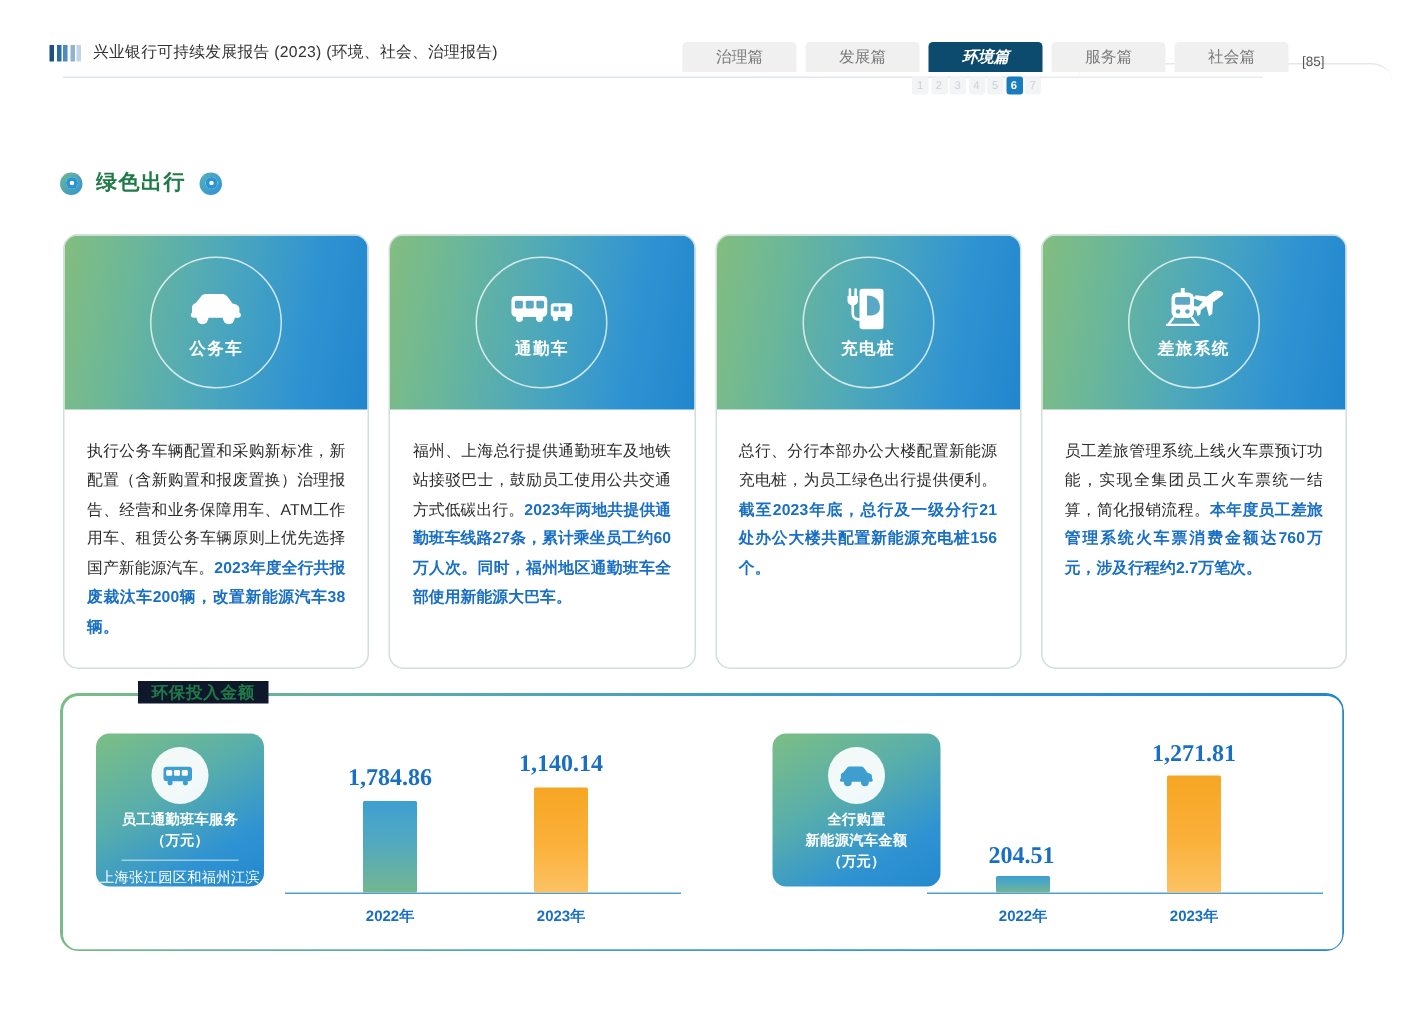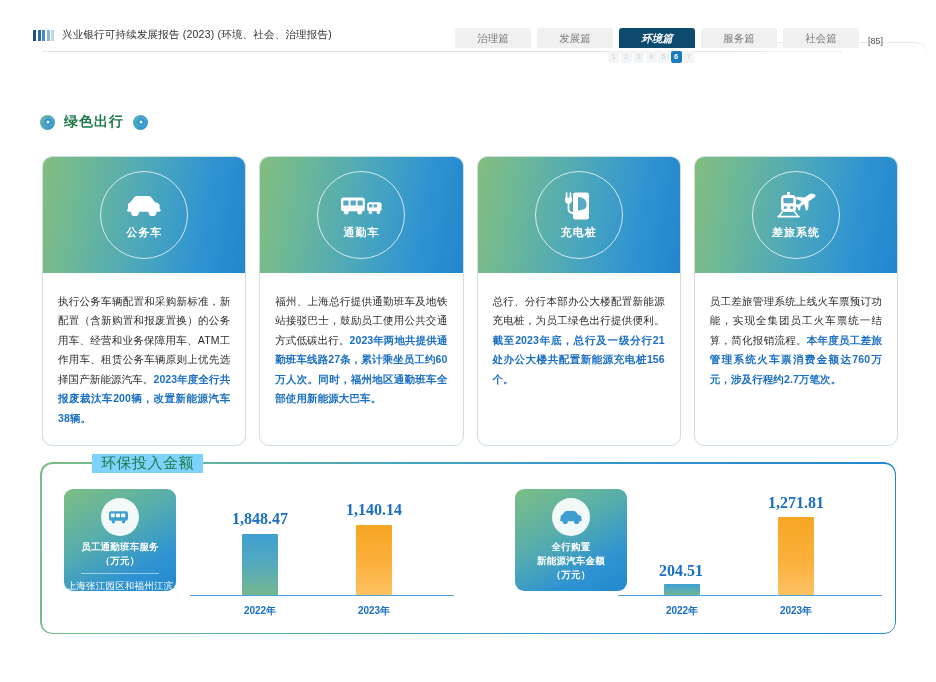--- a/index.html
+++ b/index.html
@@ -69,22 +69,22 @@
   .card-body { flex: 1; padding: 19px 15px 10px 15px; }
   .card-body p { font-size: 10.5px; line-height: 1.85; color: #2b2b2b; text-align: justify; letter-spacing: .1px; }
   .card-body p .hl { color: #1a6fc4; font-weight: bold; }
 
   
   .panel { position: absolute; left: 40px; top: 462px; width: 856px; height: 172px; }
   .panel-frame { position: absolute; inset: 0; border-radius: 12px; padding: 1.5px;
                  background: linear-gradient(100deg,#7cbd86 0%,#4fa8b4 35%,#2f93d2 70%,#1f86cd 100%);
                  -webkit-mask: linear-gradient(#000 0 0) content-box, linear-gradient(#000 0 0);
                  -webkit-mask-composite: xor; mask-composite: exclude; }
-  .panel-legend { position: absolute; left: 52px; top: -8px; background: #7dd3fc;
-                  padding: 0 9px; font-size: 15px; font-weight: normal; color: #1f7a48; letter-spacing: .5px; }
+  .panel-legend { position: absolute; left: 52px; top: -8px; background: #0f172a;
+                  padding: 0 9px; font-size: 11px; font-weight: bold; color: #1f7a48; letter-spacing: .5px; }
   .panel-inner { position: absolute; inset: 0; display: flex; }
   .chart-block { flex: 1; position: relative; }
 
   .cap-box { position: absolute; left: 24px; top: 27px; width: 112px; height: 102px;
              border-radius: 9px; color: #ffffff; text-align: center;
              background: linear-gradient(150deg,#7cbe84 0%,#58aeab 40%,#2f93d2 75%,#2389ce 100%);
              padding-top: 9px; }
   .cap-box.two { left: 20px; top: 27px; margin-left: 27px; }
   .cap-ic { width: 38px; height: 38px; margin: 0 auto 4px auto; border-radius: 50%;
             background: rgba(255,255,255,.92); display: flex; align-items: center; justify-content: center; }
@@ -159,21 +159,21 @@
               <path d="M4 17 L4 12 C4 10.5 5 9.6 6.4 9.2 L10 4.6 C10.8 3.5 12 3 13.4 3 L24 3 C25.6 3 26.9 3.7 27.7 4.9 L31 9.3 C33.3 9.8 35.6 10.6 35.6 12.6 L35.6 17 Z" fill="#ffffff"></path>
               <rect x="3.2" y="15.4" width="33.4" height="3.4" rx="1.6" fill="#ffffff"></rect>
               <circle cx="11" cy="19.2" r="3.9" fill="#ffffff"></circle>
               <circle cx="28.5" cy="19.2" r="3.9" fill="#ffffff"></circle>
             </svg>
           </span>
           <span class="ic-label">公务车</span>
         </div>
       </div>
       <div class="card-body">
-        <p><span>执行公务车辆配置和采购新标准，新配置（含新购置和报废置换）的公务用车、经营和业务保障用车、ATM工作用车、租赁公务车辆原则上优先选择国产新能源汽车。</span><span class="hl">2023年度全行共报废裁汰车200辆，改置新能源汽车38辆。</span></p>
+        <p><span>执行公务车辆配置和采购新标准，新配置（含新购置和报废置换）治理报告、经营和业务保障用车、ATM工作用车、租赁公务车辆原则上优先选择国产新能源汽车。</span><span class="hl">2023年度全行共报废裁汰车200辆，改置新能源汽车38辆。</span></p>
       </div>
     </div>
 
     <div class="card">
       <div class="card-top">
         <div class="circle">
           <span class="ic">
             <svg width="44" height="24" viewBox="0 0 44 24">
               <rect x="1" y="3" width="25" height="14.5" rx="3" fill="#ffffff"></rect>
               <rect x="3.4" y="6.2" width="5.6" height="5.4" rx="1" fill="#5aa8c6"></rect>
@@ -261,21 +261,21 @@
           </div>
           <div class="cap-title"><span>员工通勤班车服务</span><br><span>（万元）</span></div>
           <div class="cap-div"></div>
           <div class="cap-sub">上海张江园区和福州江滨园区</div>
         </div>
 
         <div class="plot">
           <div class="axis"></div>
 
           <div class="bar teal" style="left:52px;height:61px;"></div>
-          <div class="bar-val" style="left:10px;bottom:96px;width:120px;">1,848.47</div>
+          <div class="bar-val" style="left:10px;bottom:96px;width:120px;">1,784.86</div>
           <div class="bar-cat" style="left:30px;width:80px;">2022年</div>
 
           <div class="bar amber" style="left:166px;height:70px;"></div>
           <div class="bar-val" style="left:124px;bottom:105px;width:120px;">1,140.14</div>
           <div class="bar-cat" style="left:144px;width:80px;">2023年</div>
         </div>
       </div>
 
       <div class="chart-block">
         <div class="cap-box two">

